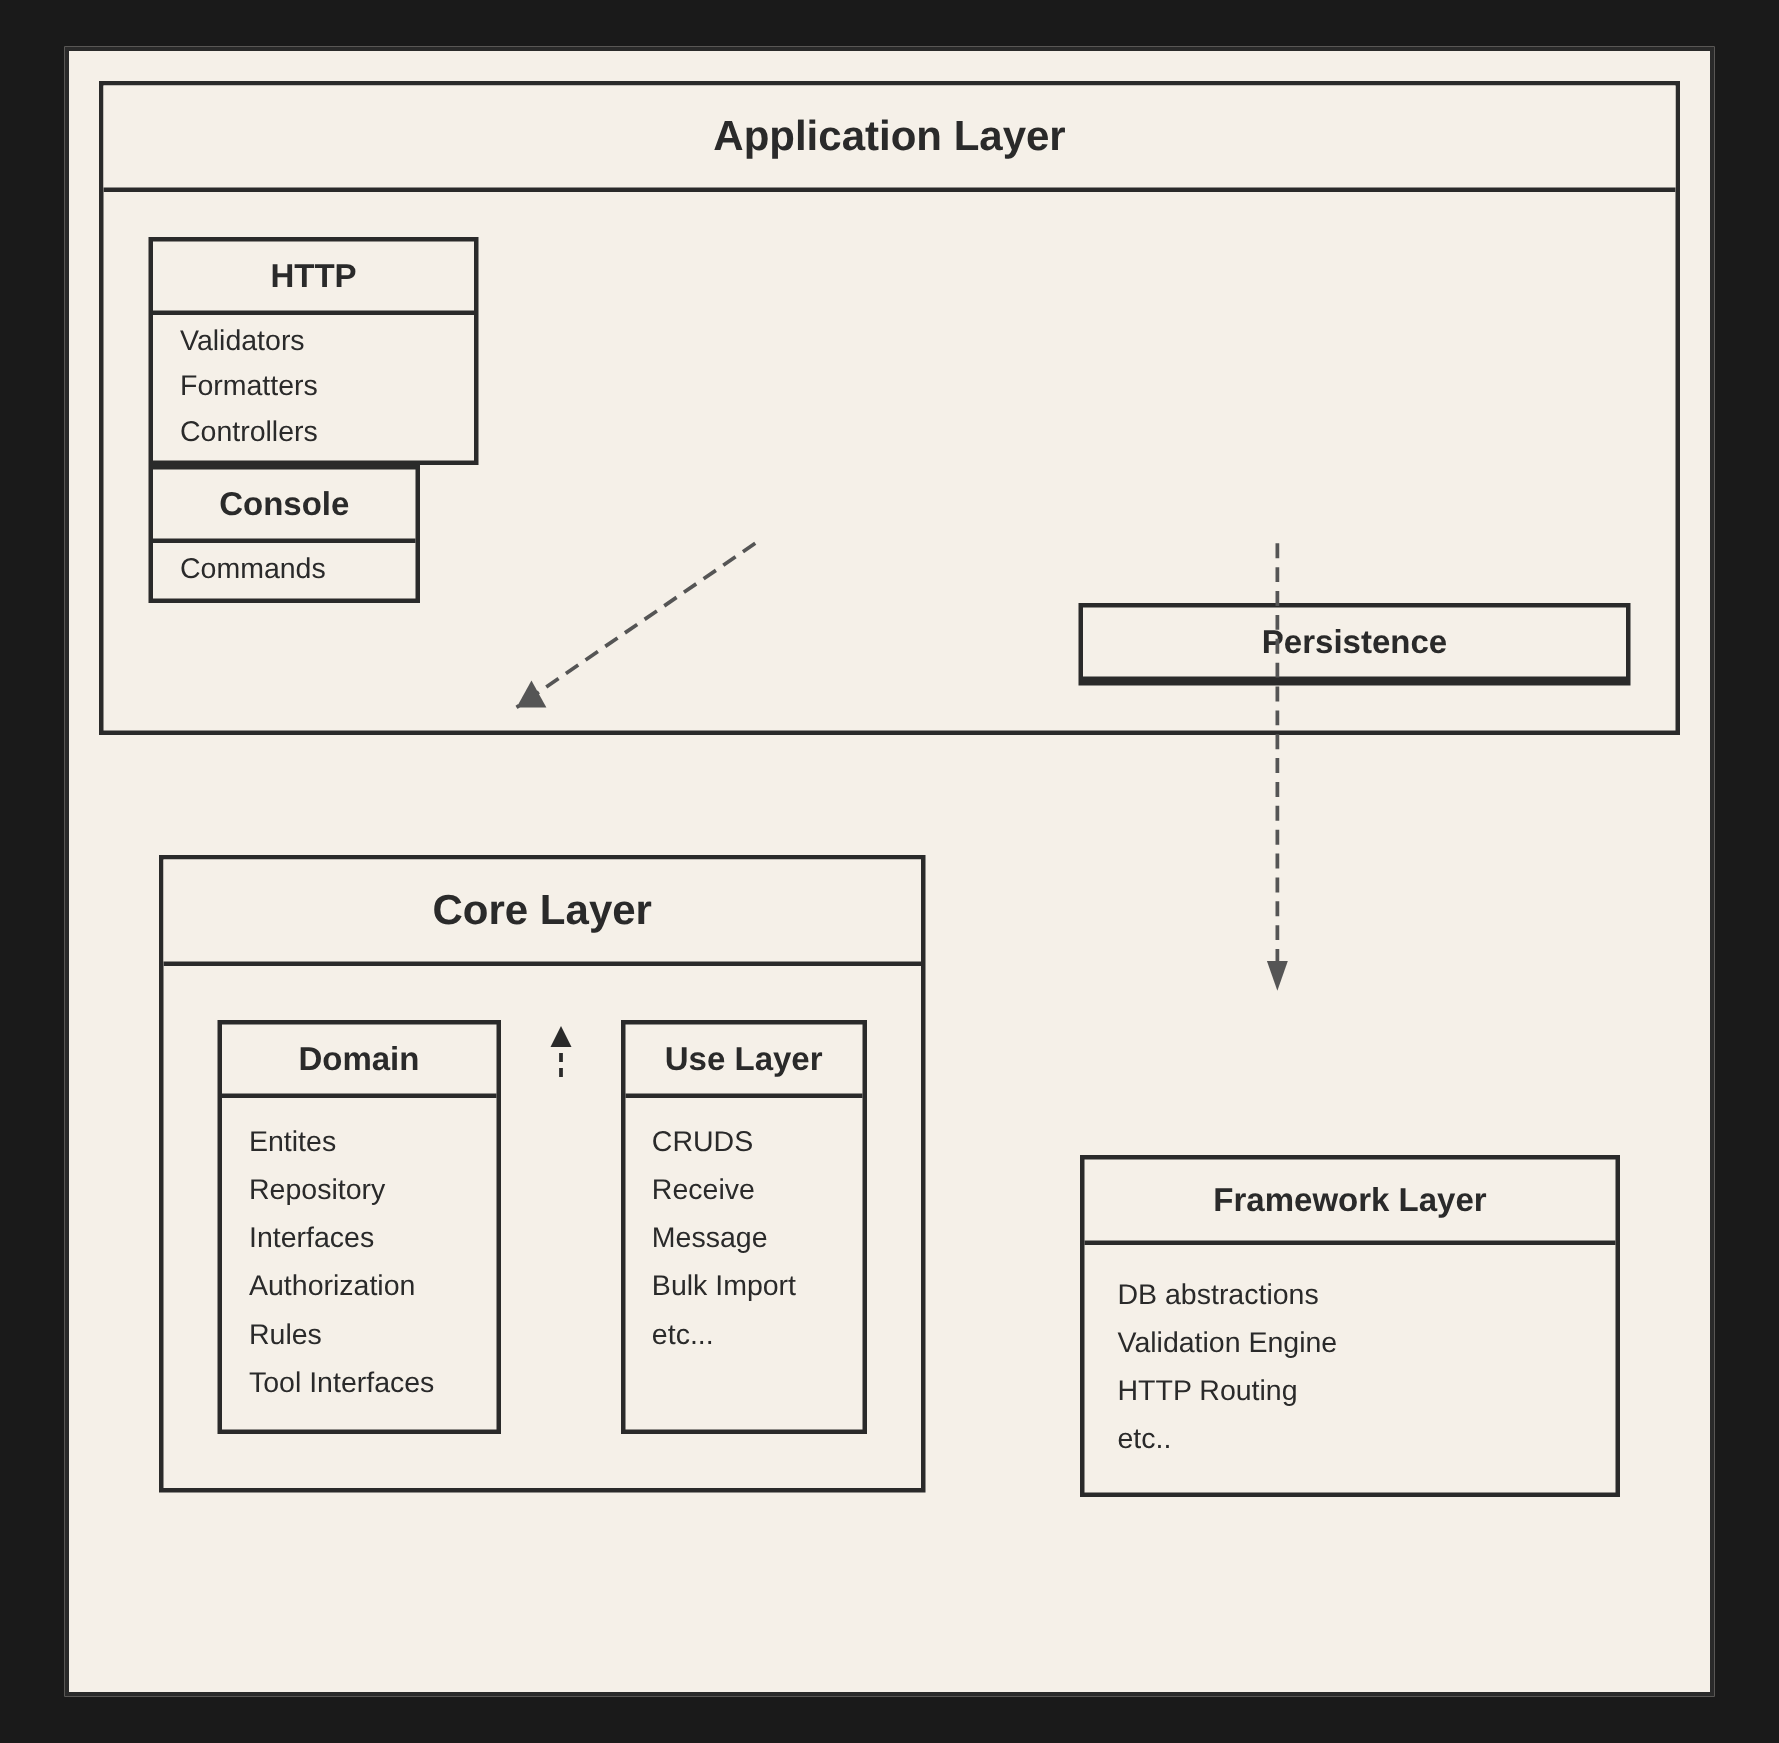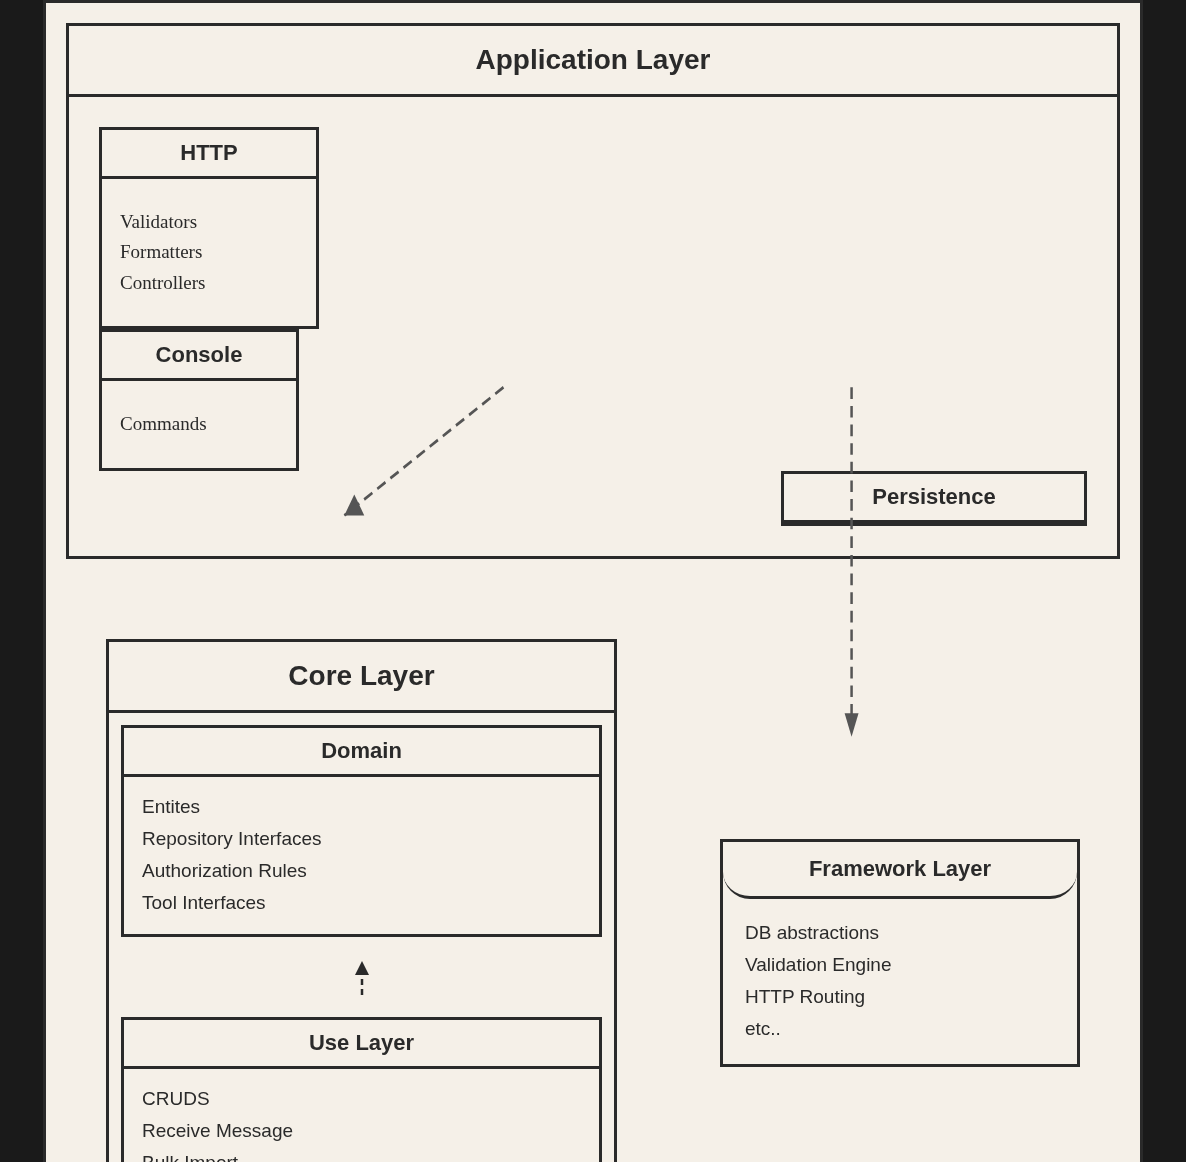--- a/index.html
+++ b/index.html
@@ -57,30 +57,29 @@
     .app-box-title {
       border-bottom: 3px solid #2a2a2a;
       text-align: center;
       padding: 10px 15px;
       font-size: 22px;
       font-weight: bold;
       color: #2a2a2a;
     }
 
     .app-box-content {
-      padding: 28px 18px;
+      padding: 3px 18px;
       font-size: 19px;
       line-height: 1.6;
       color: #2a2a2a;
-      font-family: Liberation Serif, serif;
     }
 
     .http-box { width: 220px; margin-right: 60px; }
-    .console-box { width: 200px; }
-    .persistence-box { width: 306px; margin-left: auto; }
+    .console-box { width: 181px; }
+    .persistence-box { width: 368px; margin-left: auto; }
 
     
     .lower-section {
       display: flex;
       flex-direction: row;
       align-items: flex-start;
       position: relative;
       margin-top: 0;
       padding: 0 20px 20px 20px;
     }
@@ -90,23 +89,23 @@
       border: 3px solid #2a2a2a;
       background: #f5f0e8;
       width: 511px;
       margin-top: 80px;
       margin-left: 20px;
       position: relative;
       z-index: 1;
     }
 
     .core-inner {
-      padding: 12px;
-      display: flex;
-      flex-direction: column;
+      padding: 36px;
+      display: flex;
+      flex-direction: row;
       gap: 20px;
     }
 
     .inner-box {
       border: 3px solid #2a2a2a;
       background: #f5f0e8;
     }
 
     .inner-box-title {
       border-bottom: 3px solid #2a2a2a;
@@ -136,21 +135,20 @@
       z-index: 1;
     }
 
     .framework-title {
       border-bottom: 3px solid #2a2a2a;
       text-align: center;
       padding: 14px 10px;
       font-size: 22px;
       font-weight: bold;
       color: #2a2a2a;
-      border-radius: 27px;
     }
 
     .framework-content {
       padding: 18px 22px;
       font-size: 19px;
       line-height: 1.7;
       color: #2a2a2a;
     }
 
     

